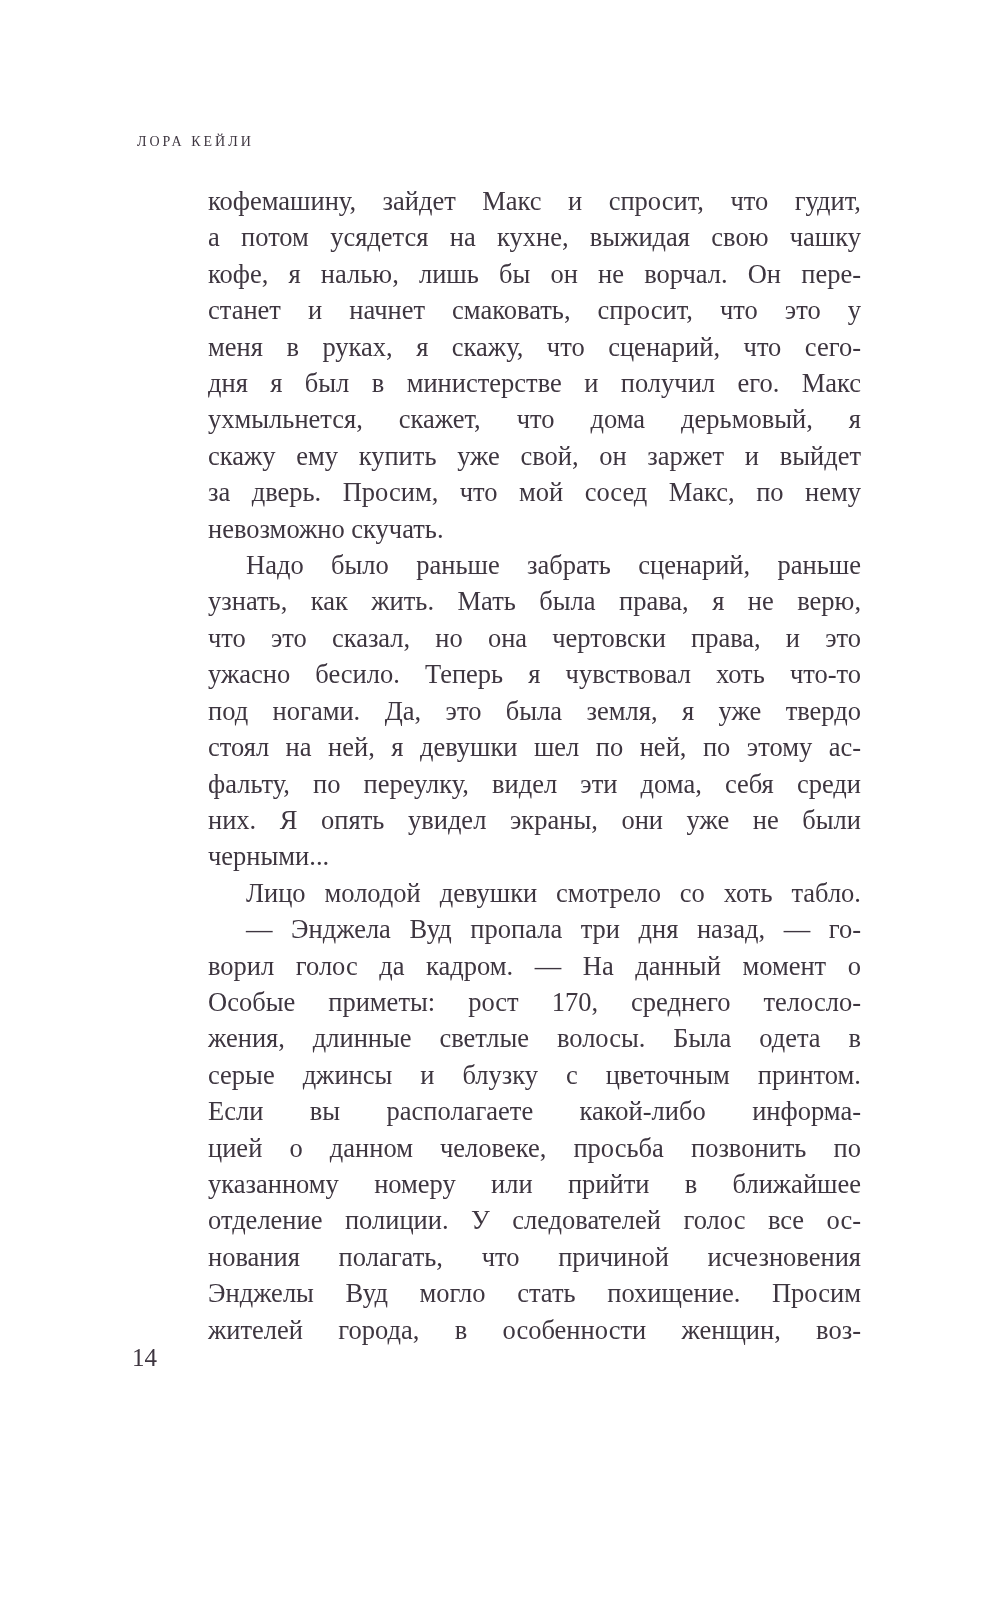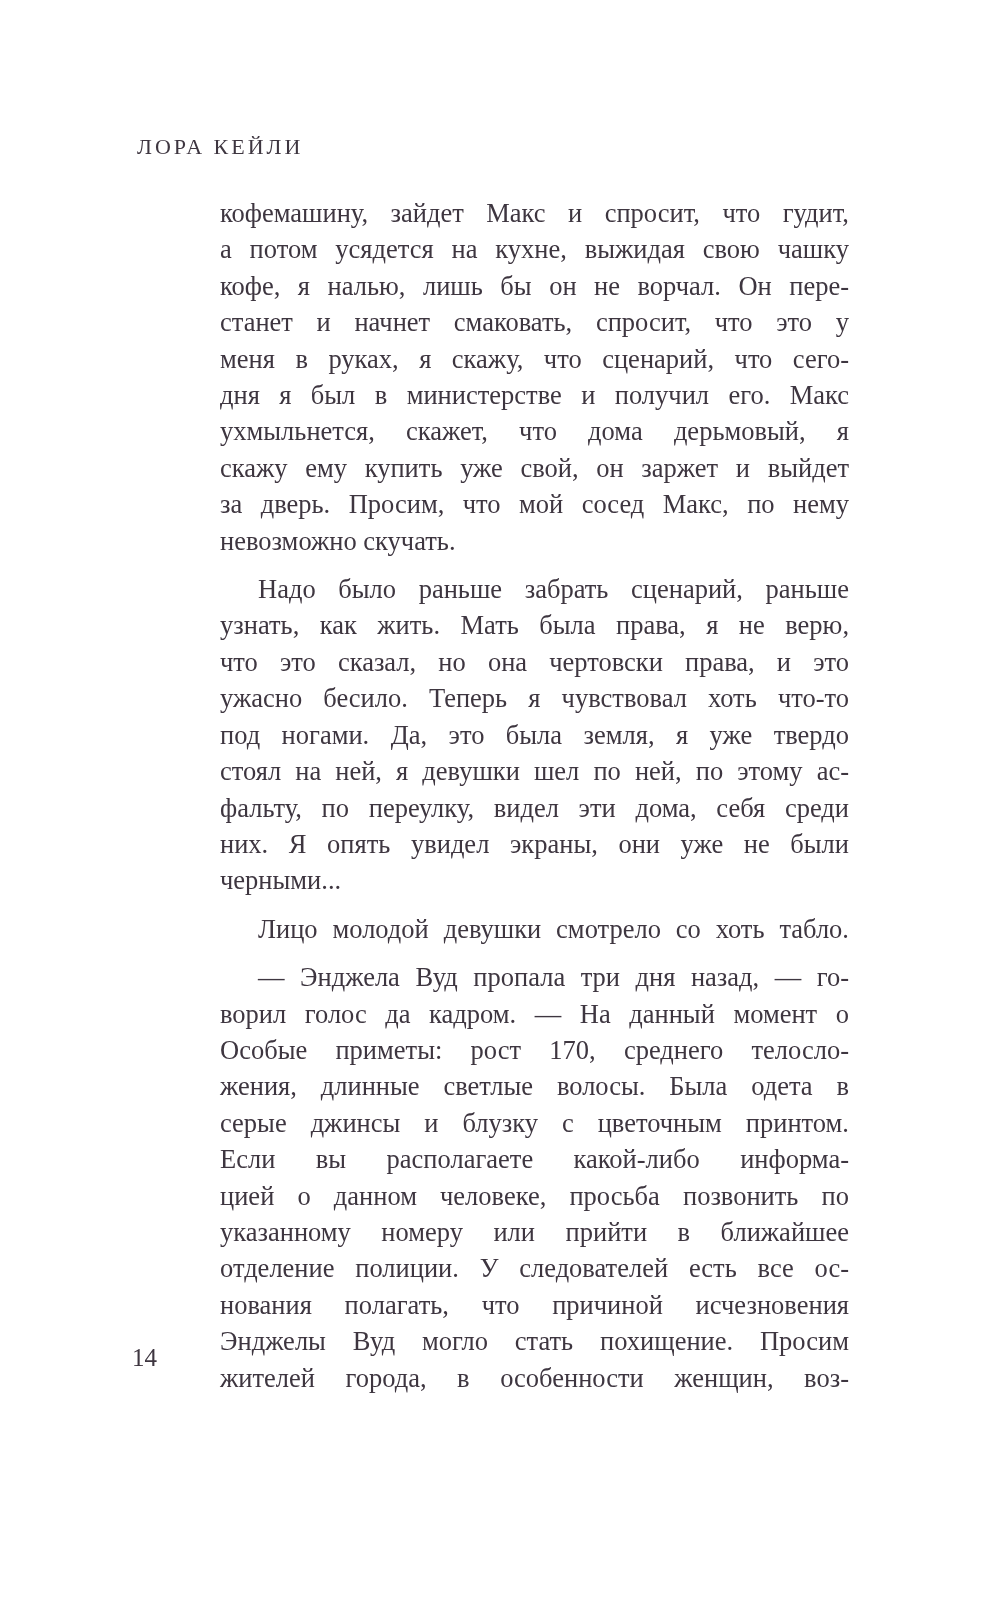--- a/index.html
+++ b/index.html
@@ -18,34 +18,34 @@
     height: 1616px;
     margin: 0 auto;
     background: var(--bg-color);
     color: var(--text-color);
     overflow: hidden;
   }
   .running-header {
     position: absolute;
     left: 137px;
     top: 134px;
-    font-size: 22px;
+    font-size: 14px;
     letter-spacing: 3px;
     color: var(--text-color);
   }
   .body-text {
     position: absolute;
     left: 208px;
     top: 183px;
     width: 653px;
     font-size: 26.5px;
     line-height: 36.4px;
     color: var(--text-color);
   }
-  .paragraph { margin: 12px; }
+  .paragraph { margin: 0; }
   .line {
     text-align: justify;
     text-align-last: justify;
     white-space: normal;
   }
   .line.left {
     text-align: right;
     text-align-last: left;
   }
   .line.indent {
@@ -94,21 +94,21 @@
       </div>
       <div class="paragraph">
         <div class="line indent">— Энджела Вуд пропала три дня назад, — го-</div>
         <div class="line">ворил голос да кадром. — На данный момент о</div>
         <div class="line">Особые приметы: рост 170, среднего телосло-</div>
         <div class="line">жения, длинные светлые волосы. Была одета в</div>
         <div class="line">серые джинсы и блузку с цветочным принтом.</div>
         <div class="line">Если вы располагаете какой-либо информа-</div>
         <div class="line">цией о данном человеке, просьба позвонить по</div>
         <div class="line">указанному номеру или прийти в ближайшее</div>
-        <div class="line">отделение полиции. У следователей есть все ос-</div>
+        <div class="line">отделение полиции. У следователей голос все ос-</div>
         <div class="line">нования полагать, что причиной исчезновения</div>
         <div class="line">Энджелы Вуд могло стать похищение. Просим</div>
         <div class="line">жителей города, в особенности женщин, воз-</div>
       </div>
     </div>
 
   <div class="page-number">14</div>
 </div>
 
 </body></html>

